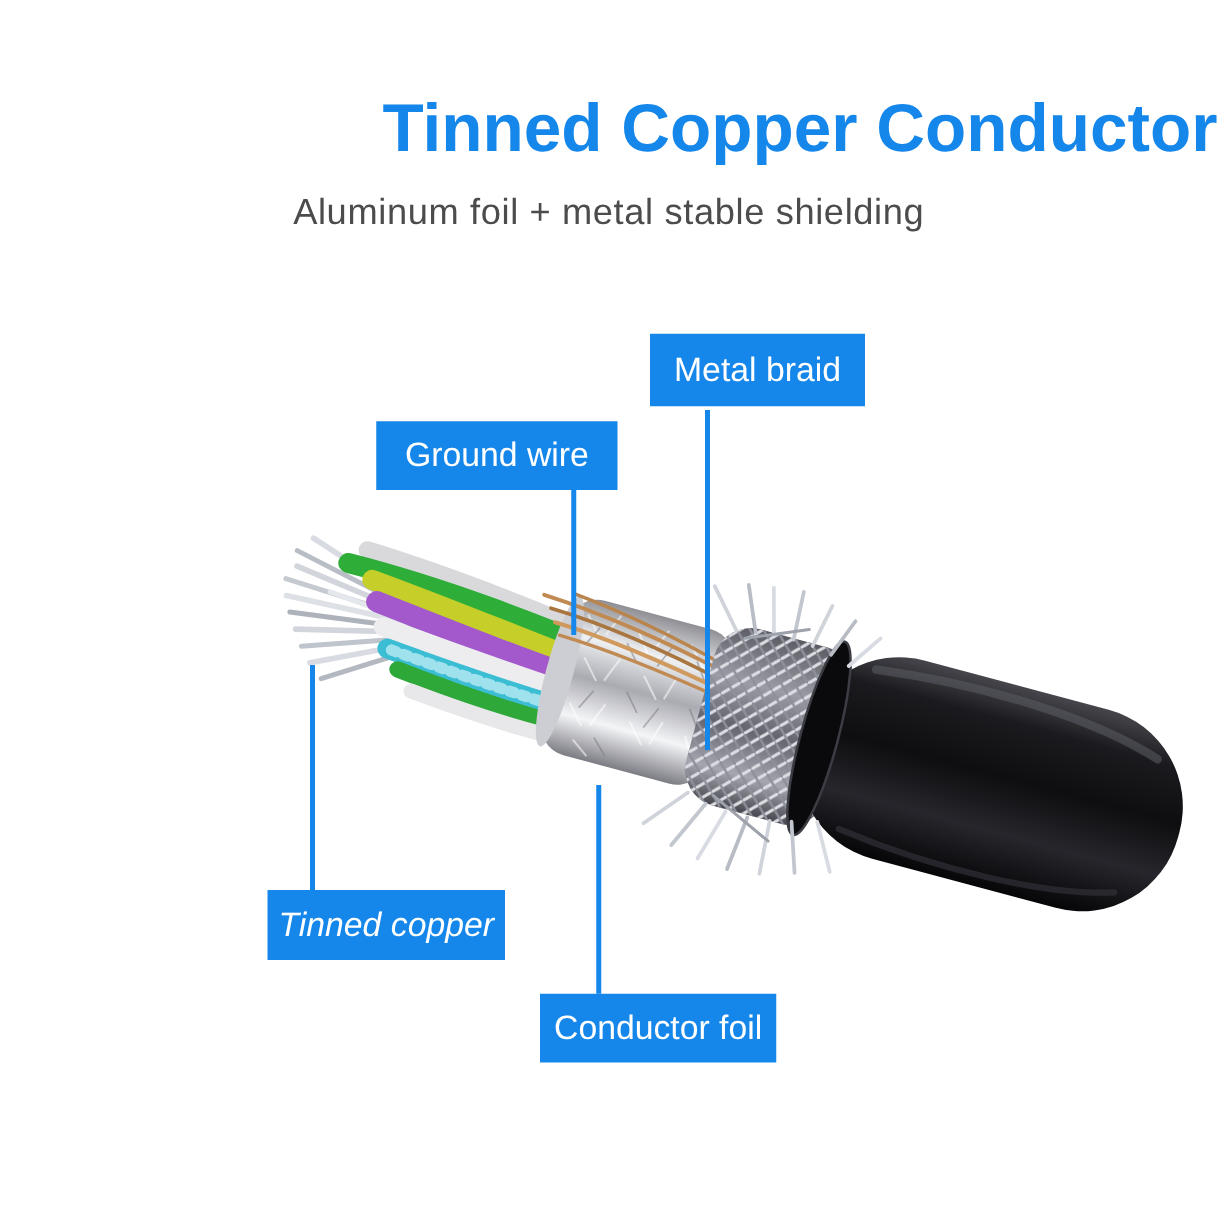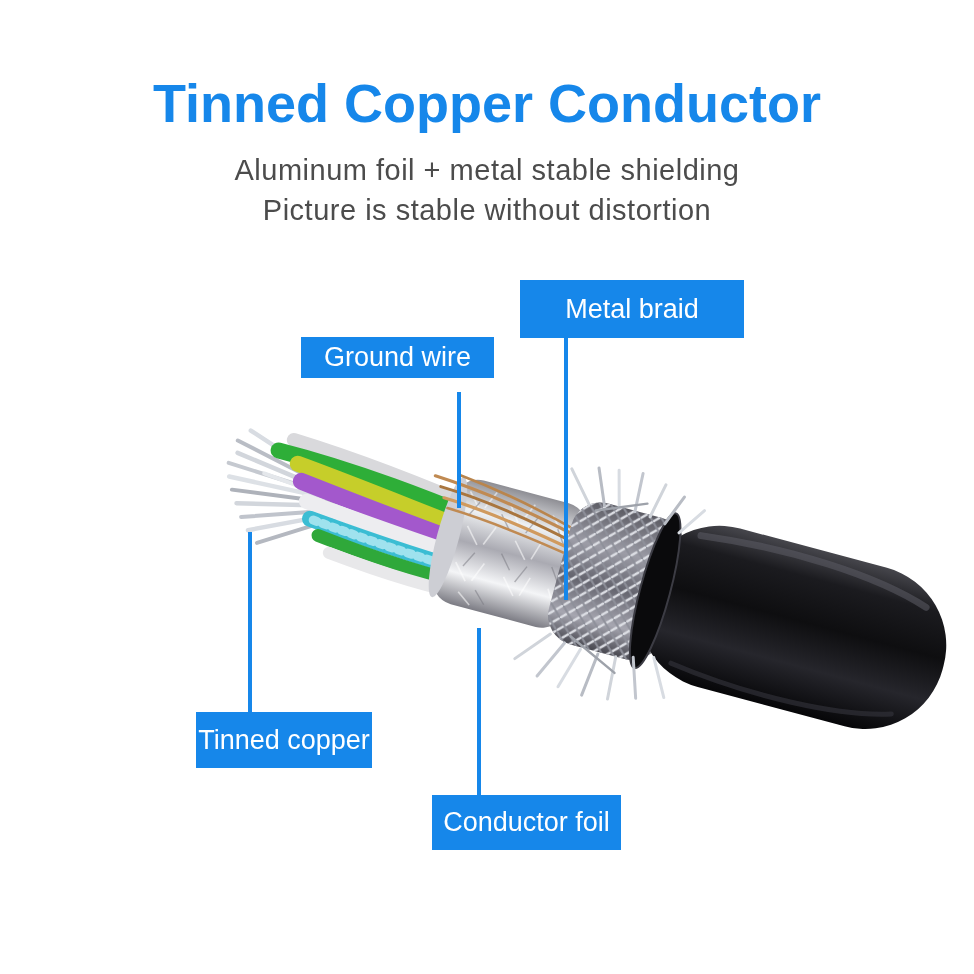--- a/index.html
+++ b/index.html
@@ -10,21 +10,21 @@
     background: var(--background, #ffffff);
     overflow: hidden;
     font-family: "Liberation Sans", sans-serif;
   }
   .title {
     position: absolute;
     top: 72px;
     left: 0;
     width: 100%;
     margin: 0;
-    text-align: center;
+    text-align: right;
     font-size: 54px;
     font-weight: 700;
     color: var(--accent, #1687ea);
     letter-spacing: 0px;
   }
   .subtitle {
     position: absolute;
     top: 150px;
     left: 0;
     width: 100%;
@@ -61,21 +61,20 @@
 </style>
 </head>
 <body>
 
 <div class="page">
 
   <h1 class="title">Tinned Copper Conductor</h1>
 
   <div class="subtitle">
     <div>Aluminum foil + metal stable shielding</div>
-    <div>Picture is stable without distortion</div>
   </div>
 
   <svg class="illustration" width="974" height="974" viewBox="0 0 974 974" xmlns="http://www.w3.org/2000/svg">
     <defs>
       <linearGradient id="gJacket" x1="0" y1="0" x2="0" y2="1">
         <stop offset="0" stop-color="#46464c"></stop>
         <stop offset="0.18" stop-color="#1b1b1f"></stop>
         <stop offset="0.45" stop-color="#0e0e10"></stop>
         <stop offset="0.72" stop-color="#26262c"></stop>
         <stop offset="1" stop-color="#060608"></stop>
@@ -201,29 +200,29 @@
       </g>
 
     </g>
   </svg>
 
   <div class="callout-line" style="left:564px; top:328px; height:272px;"></div>
   <div class="callout-line" style="left:457px; top:392px; height:116px;"></div>
   <div class="callout-line" style="left:248px; top:532px; height:180px;"></div>
   <div class="callout-line" style="left:477px; top:628px; height:167px;"></div>
 
-  <div class="callout-box" style="left:520px; top:280px; width:224px; height:58px;text-align:right;">
+  <div class="callout-box" style="left:520px; top:267px; width:172px; height:58px;text-align:right;">
     <span>Metal braid</span>
   </div>
 
-  <div class="callout-box" style="left:301px; top:337px; width:193px; height:41px;">
+  <div class="callout-box" style="left:301px; top:337px; width:193px; height:55px;">
     <span>Ground wire</span>
   </div>
 
-  <div class="callout-box" style="left:196px; top:712px; width:176px; height:56px;">
+  <div class="callout-box" style="left:214px; top:712px; width:190px; height:56px;font-style:italic;">
     <span>Tinned copper</span>
   </div>
 
   <div class="callout-box" style="left:432px; top:795px; width:189px; height:55px;">
     <span>Conductor foil</span>
   </div>
 
 </div>
 
 </body></html>

